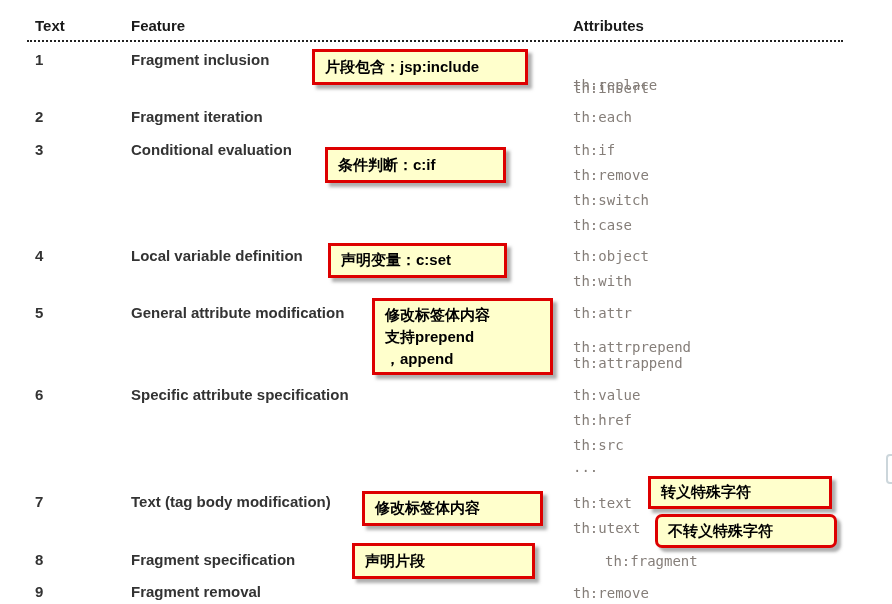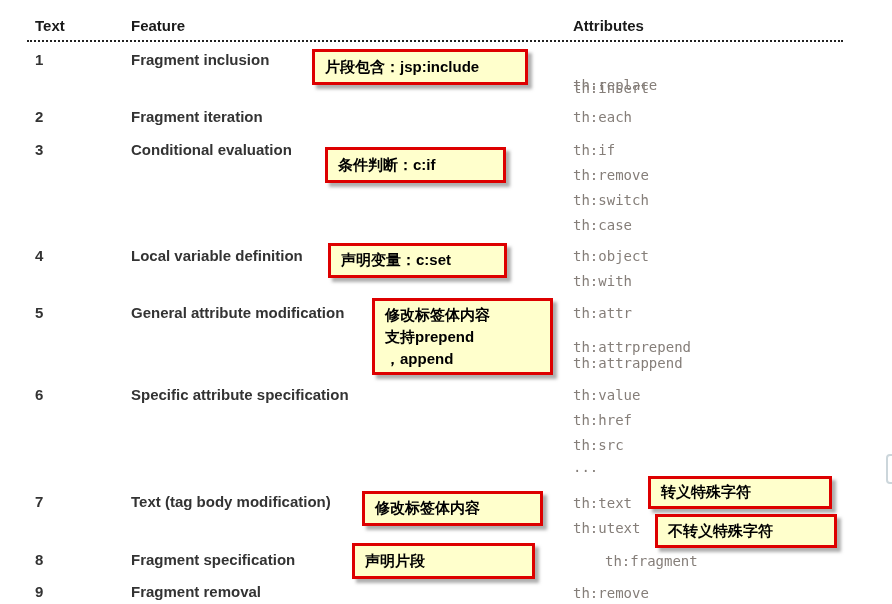--- a/index.html
+++ b/index.html
@@ -113,19 +113,19 @@
   </div>
   <div class="note" style="left:362px; top:491px; width:181px; height:35px;">
     <span>修改标签体内容</span>
   </div>
   <div class="note" style="left:352px; top:543px; width:183px; height:36px;">
     <span>声明片段</span>
   </div>
   <div class="note" style="left:648px; top:476px; width:184px; height:33px;">
     <span>转义特殊字符</span>
   </div>
-  <div class="note" style="left:655px; top:514px; width:182px; height:34px;">
+  <div class="note" style="left:655px; top:514px; width:182px; height:34px;border-radius:7px;">
     <span>不转义特殊字符</span>
   </div>
 
   <div class="cutoff"></div>
 
 </div>
 
 </body></html>

